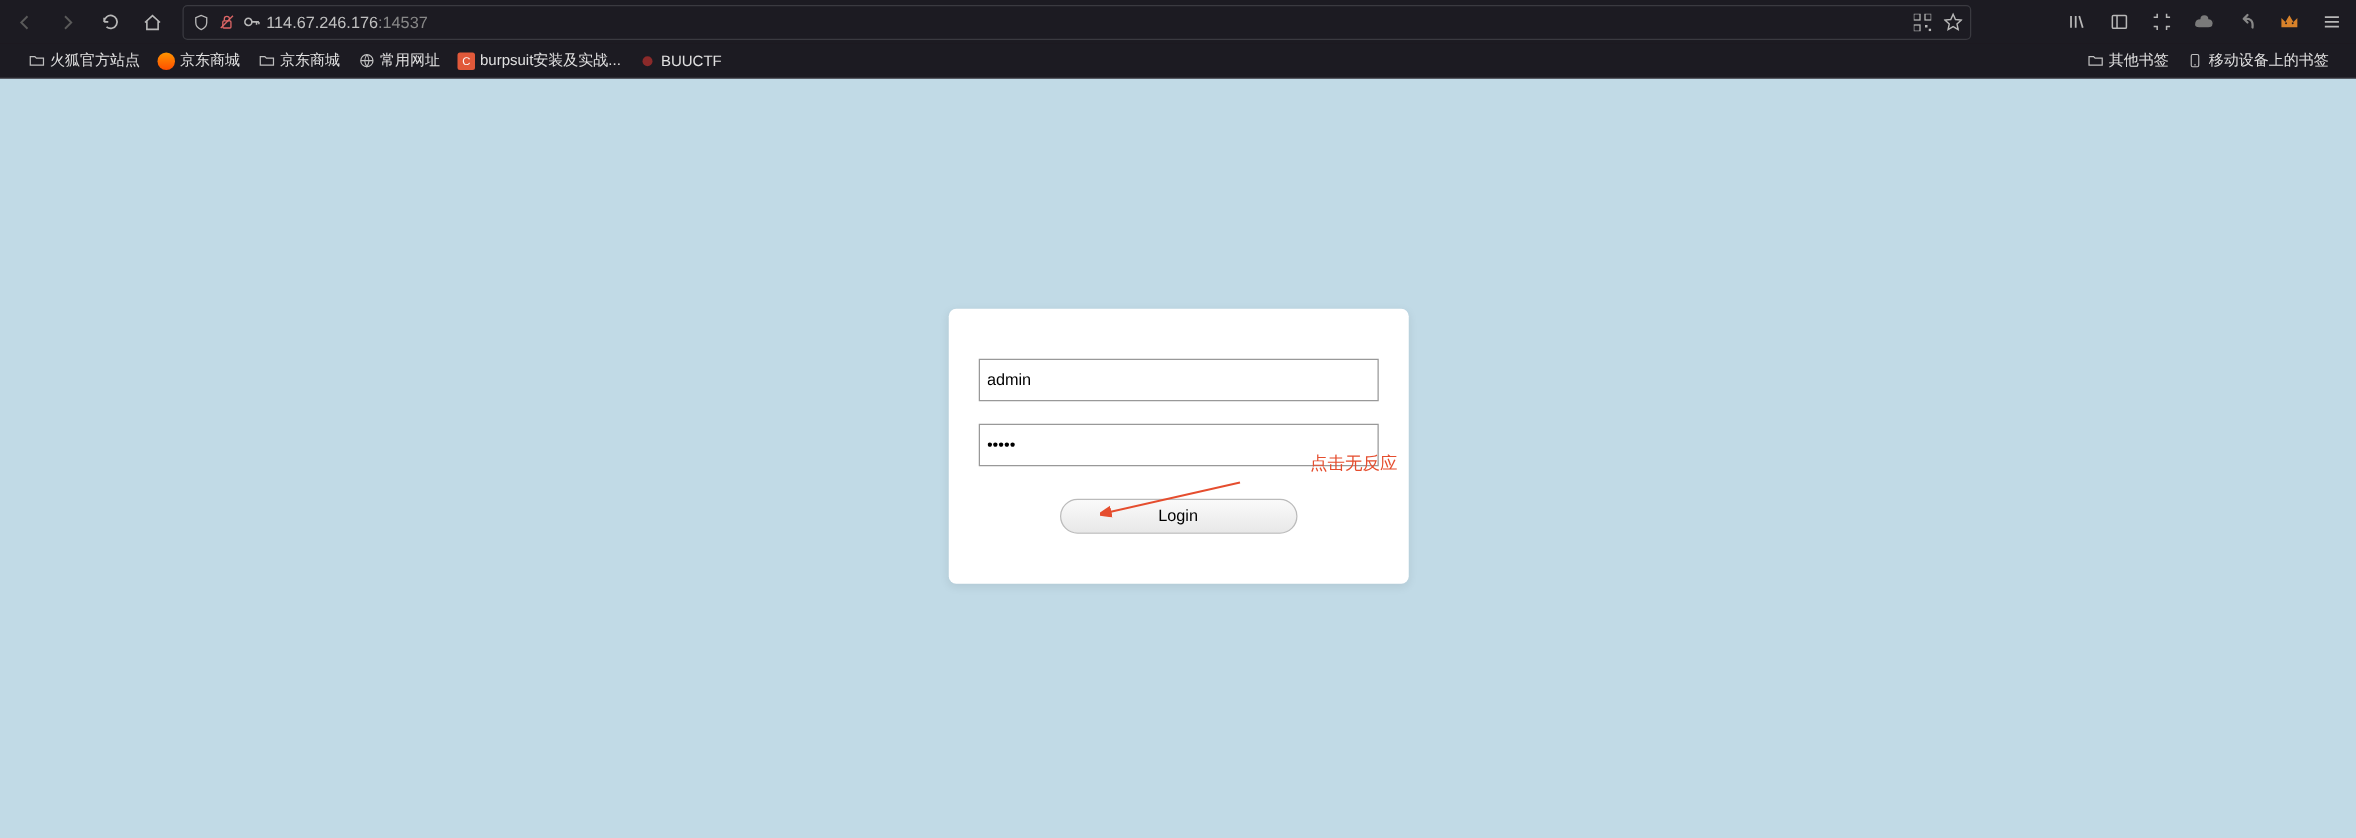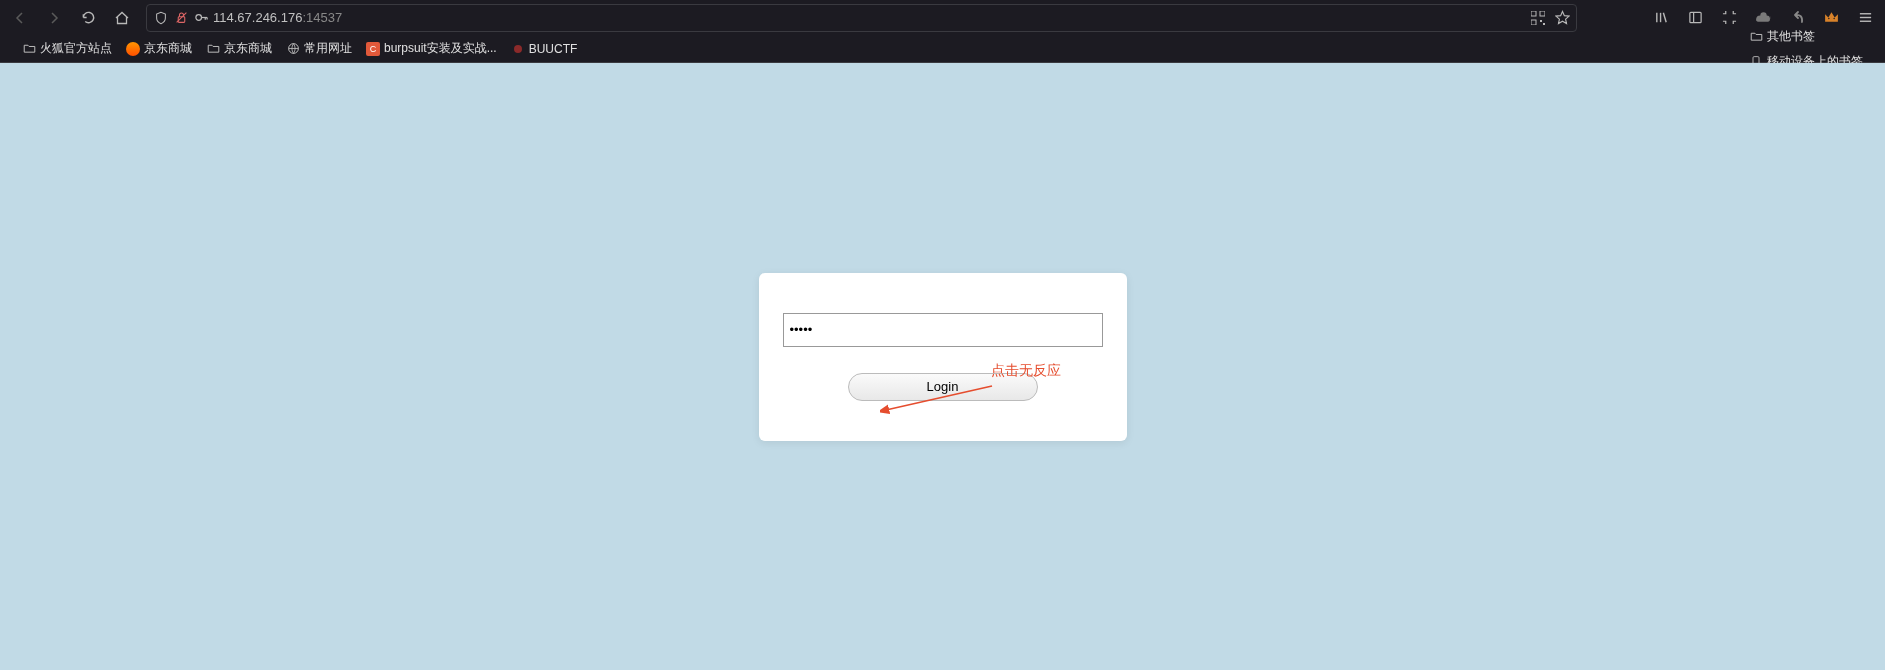--- a/index.html
+++ b/index.html
@@ -101,21 +101,20 @@
       height: 14px;
       display: flex;
       align-items: center;
       justify-content: center;
       font-size: 11px;
     }
     .bookmarks-right {
       margin-left: auto;
       display: flex;
       gap: 2px;
-      flex-direction: column;
     }
     
     .page-content {
       background: #c1dae6;
       height: calc(670px - 35px - 28px);
       display: flex;
       align-items: center;
       justify-content: center;
       position: relative;
     }
@@ -145,21 +144,21 @@
       border-radius: 14px;
       border: 1px solid #bbb;
       background: linear-gradient(#fafafa, #e8e8e8);
       font-size: 13px;
       cursor: pointer;
       margin-top: 8px;
       text-align: center;
     }
     .annotation {
       position: absolute;
-      left: 991px;
+      left: 1048px;
       top: 299px;
       color: #e54d2e;
       font-size: 14px;
       font-family: "Microsoft YaHei", sans-serif;
     }
     .arrow-svg {
       position: absolute;
       left: 880px;
       top: 321px;
       pointer-events: none;
@@ -352,20 +351,21 @@
             <line x1="7" y1="12.5" x2="9" y2="12.5" stroke="#c0c0c0" stroke-width="1"></line>
           </svg>
         </span>
       <span>移动设备上的书签</span>
     </div>
   </div>
 </div>
 
 <div class="page-content">
   <div class="login-card">
+    <input type="text" class="login-input" value="admin" style="">
     <input type="password" class="login-input" value="•••••" style="">
     <button class="login-button">Login</button>
   </div>
 
   <svg class="arrow-svg" width="120" height="30">
     <defs>
       <marker id="arrh" markerWidth="10" markerHeight="10" refX="2" refY="3" orient="auto">
         <path d="M0,0 L0,6 L8,3 z" fill="#e54d2e"></path>
       </marker>
     </defs>

